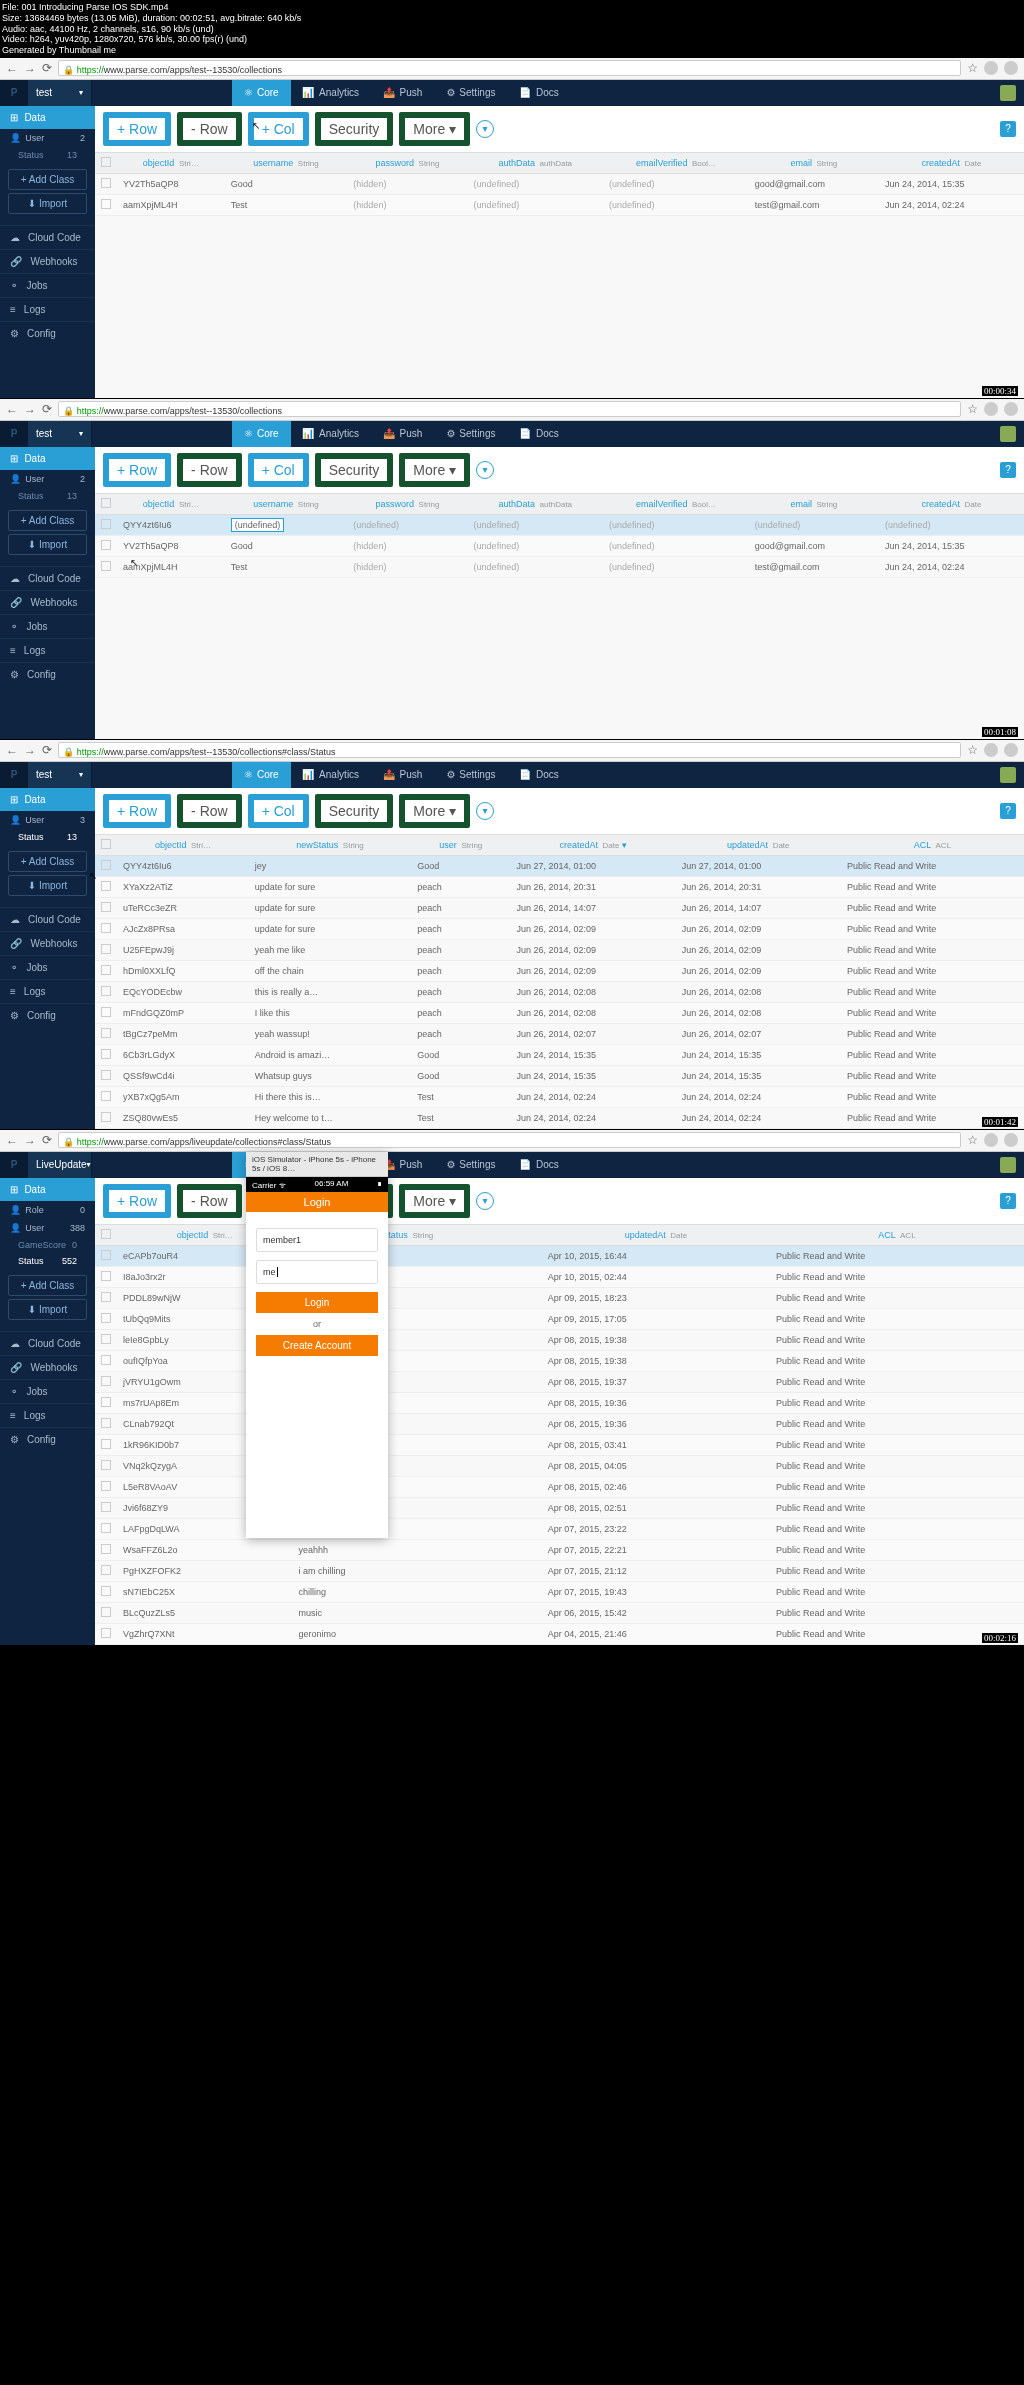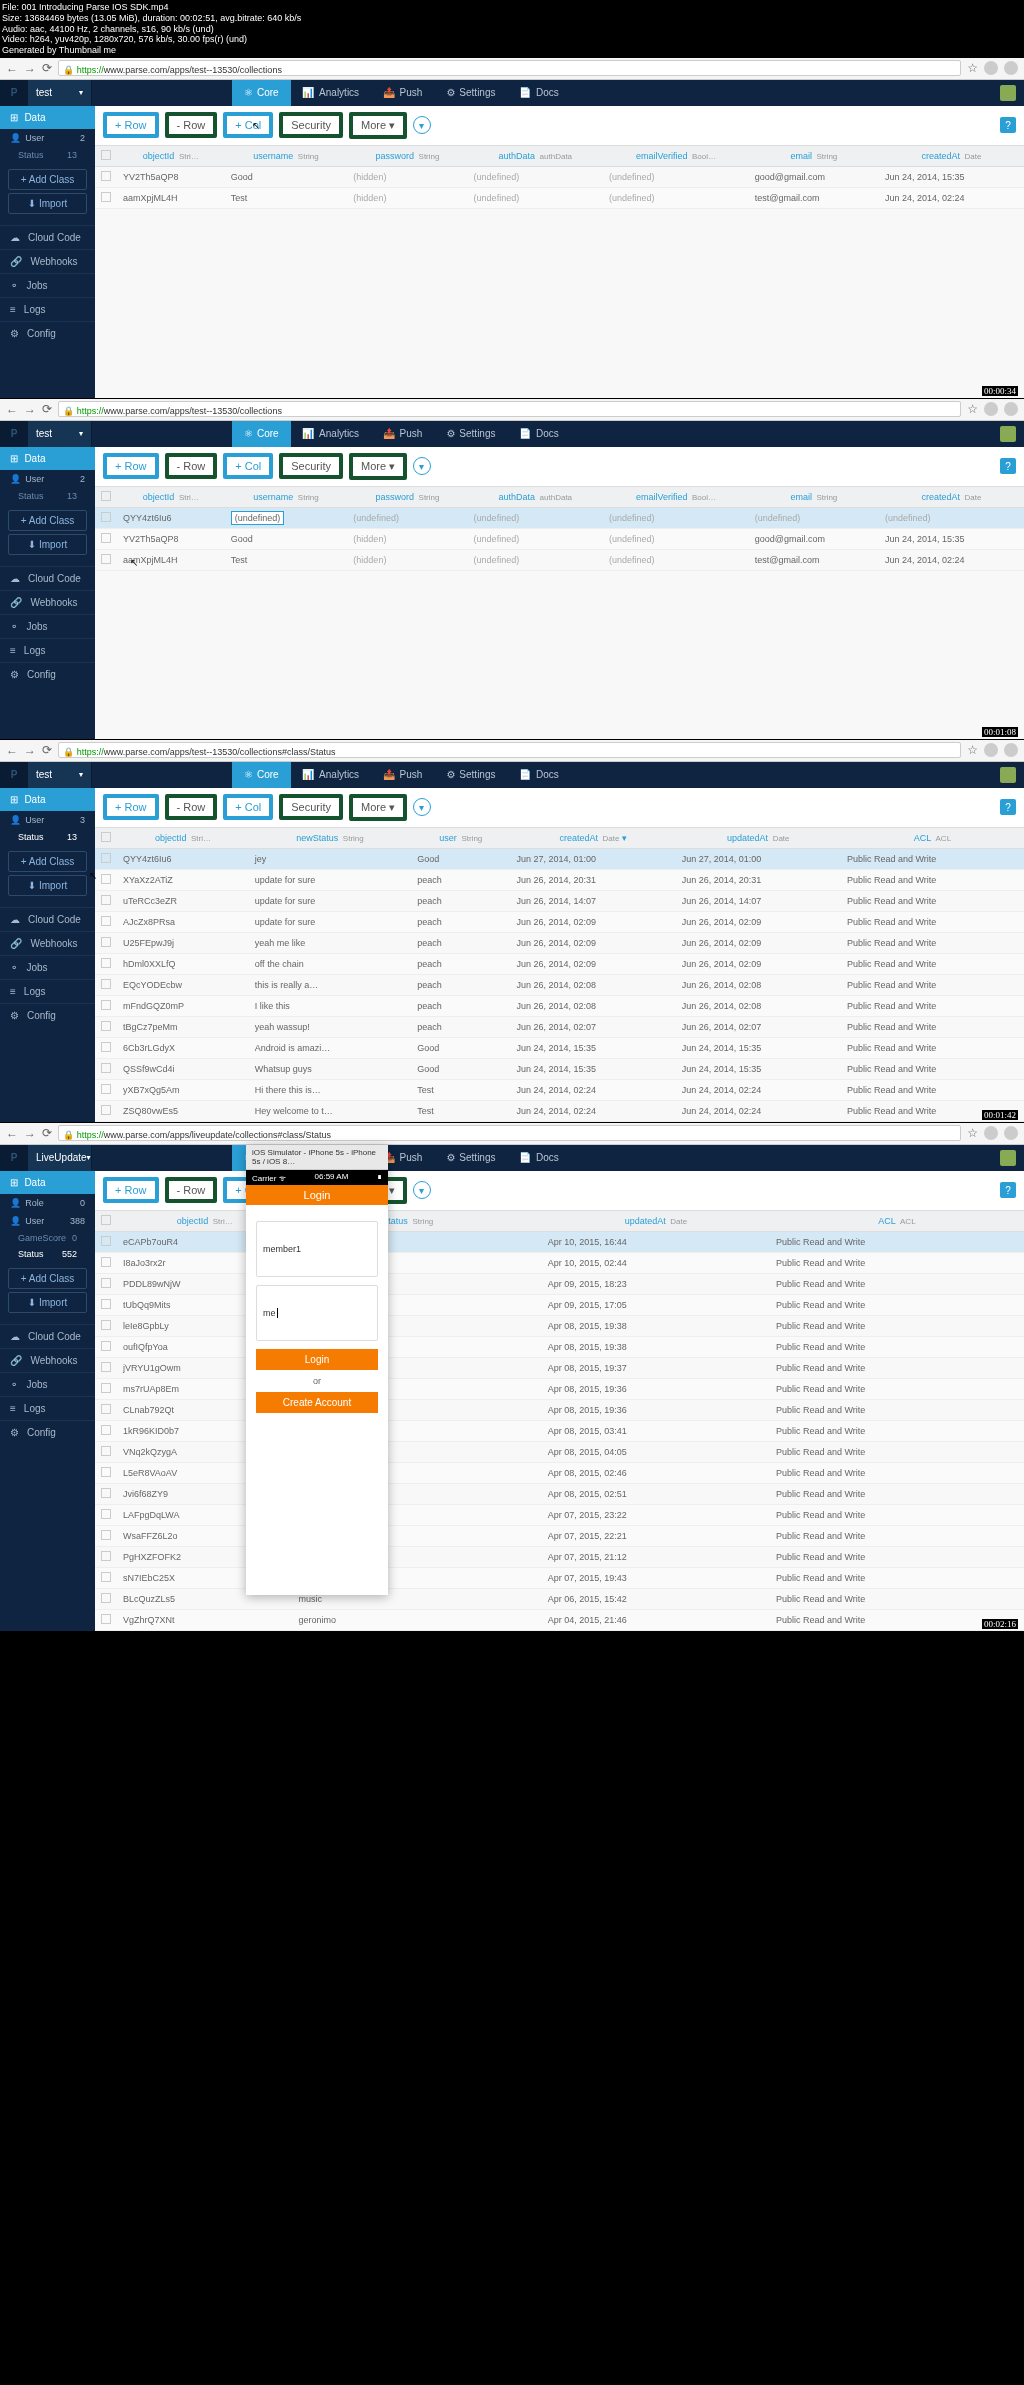--- a/index.html
+++ b/index.html
@@ -26,41 +26,41 @@
 .side-header{background:#2a9fd6;color:#fff;padding:6px 10px;display:flex;align-items:center;gap:6px;font-size:10px}
 .side-item{padding:4px 10px;display:flex;align-items:center;font-size:9px;cursor:pointer}
 .side-item .count{margin-left:auto;font-size:9px}
 .side-sub{padding:3px 18px;display:flex;font-size:9px;color:#6a8bb0}
 .side-sub .count{margin-left:auto}
 .side-btn{margin:6px 8px 3px;border:1px solid #2c4a6b;border-radius:2px;text-align:center;padding:4px;font-size:10px;color:#8bb4e0;cursor:pointer}
 .side-nav{margin-top:8px}
 .side-nav-item{padding:6px 10px;display:flex;align-items:center;gap:8px;font-size:10px;color:#a8b8cc;cursor:pointer;border-top:1px solid #1a3350}
 .content{flex:1;background:#f8f8f8}
 .toolbar{background:#fff;border-bottom:1px solid #ddd;padding:6px 8px;display:flex;gap:6px;align-items:center}
-.tb-btn{border:4px solid #14532d;border-radius:2px;padding:3px 8px;font-size:11px;color:#555;background:#fff;cursor:pointer}
+.tb-btn{border:6px solid #14532d;border-radius:2px;padding:3px 8px;font-size:14px;color:#555;background:#fff;cursor:pointer}
 .tb-btn.blue{color:#2a9fd6;border-color:#2a9fd6}
 .tb-circle{width:18px;height:18px;border:1px solid #2a9fd6;border-radius:50%;display:flex;align-items:center;justify-content:center;color:#2a9fd6;font-size:10px;cursor:pointer}
 .help-icon{margin-left:auto;width:16px;height:16px;background:#2a9fd6;color:#fff;border-radius:2px;display:flex;align-items:center;justify-content:center;font-size:10px;cursor:pointer}
 .table{width:100%;border-collapse:collapse;font-family:monospace;font-size:9px}
 .table th{background:#eef0f2;color:#2a9fd6;text-align:center;padding:4px 6px;font-weight:normal;border-bottom:1px solid #ddd;white-space:nowrap}
 .table th .type{color:#999;font-size:8px;margin-left:2px}
 .table td{padding:4px 6px;border-bottom:1px solid #eee;color:#666;white-space:nowrap;overflow:hidden;text-overflow:ellipsis}
 .table tr.sel td{background:#d5e8f5}
 .table tr.alt td{background:#fafafa}
 .cb{width:10px;height:10px;border:1px solid #ccc;display:inline-block}
 .undef{color:#aaa}
 .editing{background:#fff;border:1px solid #2a9fd6;padding:1px 3px}
 .timestamp{position:absolute;bottom:2px;right:6px;color:#fff;font-family:Liberation Serif, serif;font-size:9px;background:#000;padding:0 2px}
 .sim-overlay{position:absolute;left:246px;top:22px;width:142px;background:#000000;box-shadow:0 2px 10px rgba(0,0,0,0.3);z-index:100}
 .sim-title{background:#e8e8e8;font-size:8px;padding:3px 6px;color:#333;border-bottom:1px solid #ccc}
 .sim-status{background:#000;color:#fff;font-size:8px;padding:2px 6px;display:flex}
 .sim-status span:nth-child(2){margin:0 auto}
 .sim-nav{background:#f57c00;color:#fff;text-align:center;padding:4px;font-size:11px}
 .sim-body{background:#fff;padding:16px 10px}
-.sim-input{border:1px solid #ddd;border-radius:2px;padding:22px 6px;margin-bottom:8px;font-size:9px;color:#333}
+.sim-input{border:1px solid #ddd;border-radius:2px;padding:6px 6px;margin-bottom:8px;font-size:9px;color:#333}
 .sim-btn{background:#f57c00;color:#fff;text-align:center;padding:5px;font-size:10px;margin-bottom:6px;cursor:pointer}
 .sim-or{text-align:center;color:#666;font-size:9px;margin-bottom:6px}
 .cursor{position:absolute;font-size:10px;color:#000}
 </style>
 </head>
 <body>
 
 <div id="root">
     <div class="fileinfo">
       <div>File: 001 Introducing Parse IOS SDK.mp4</div>

